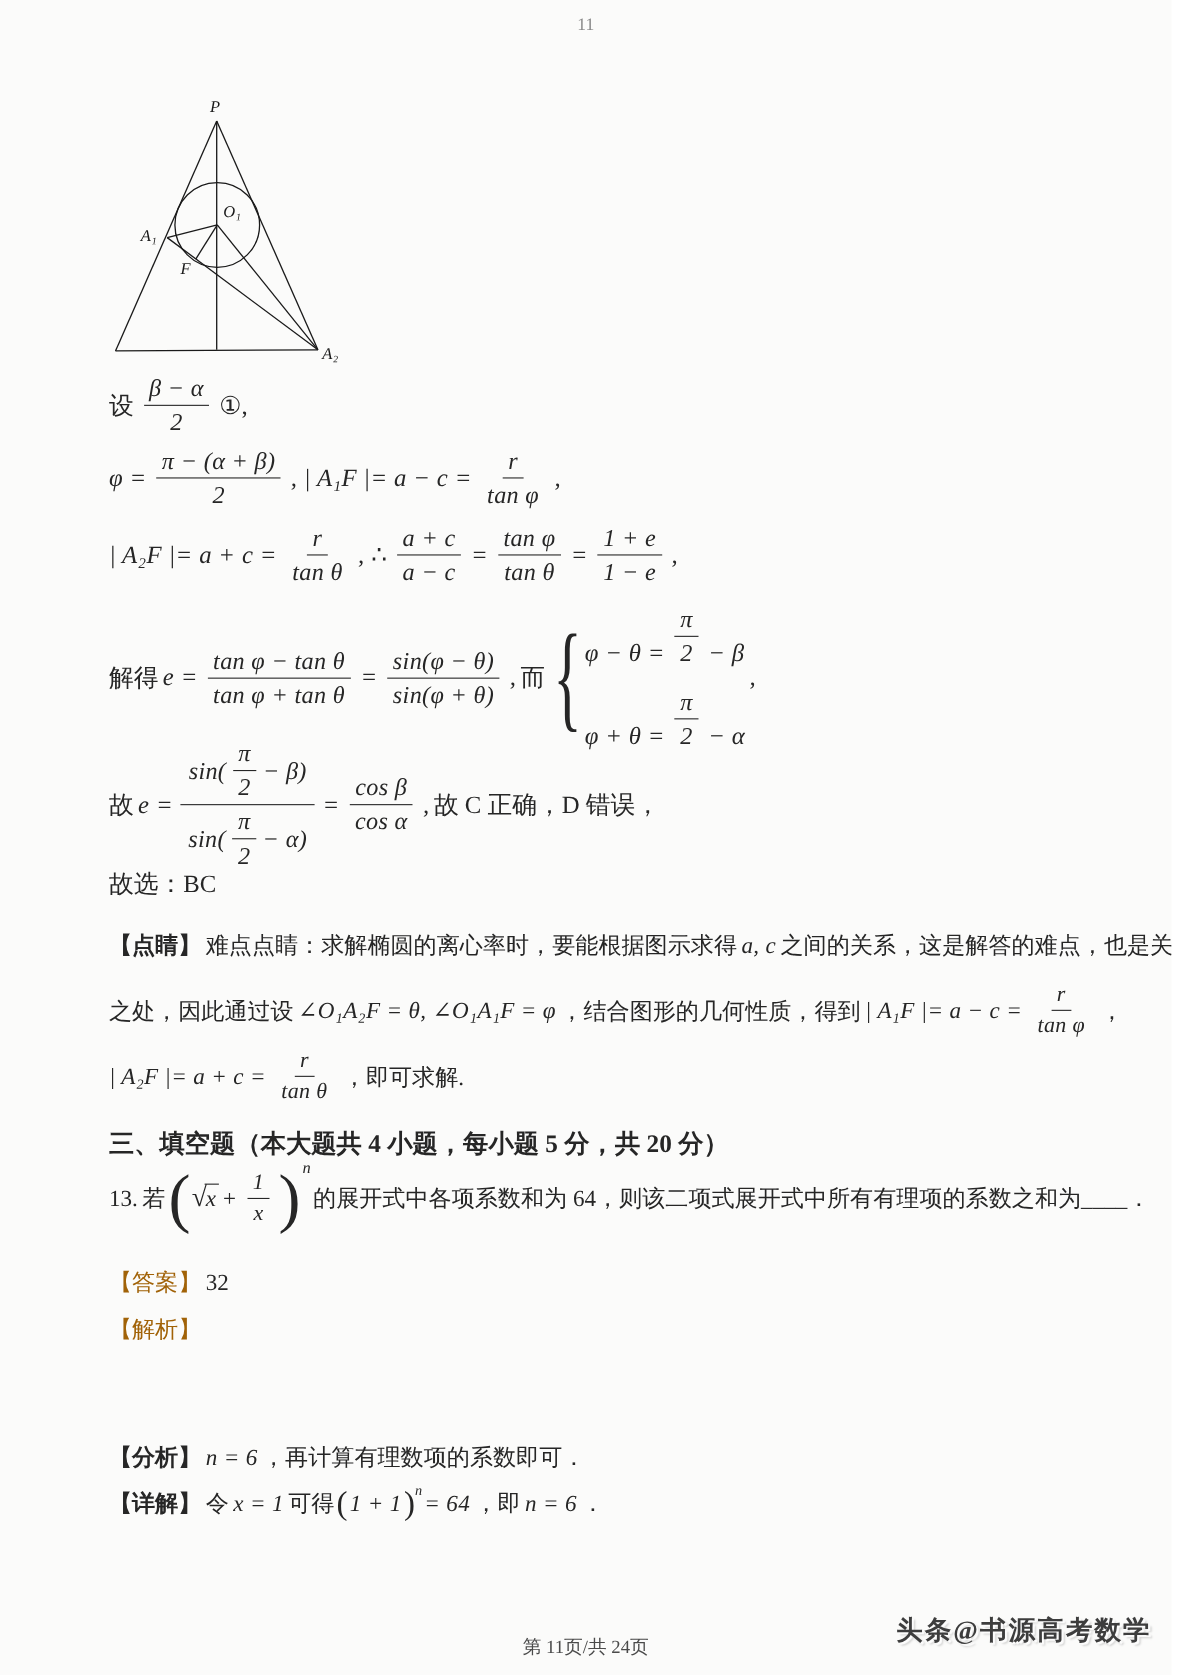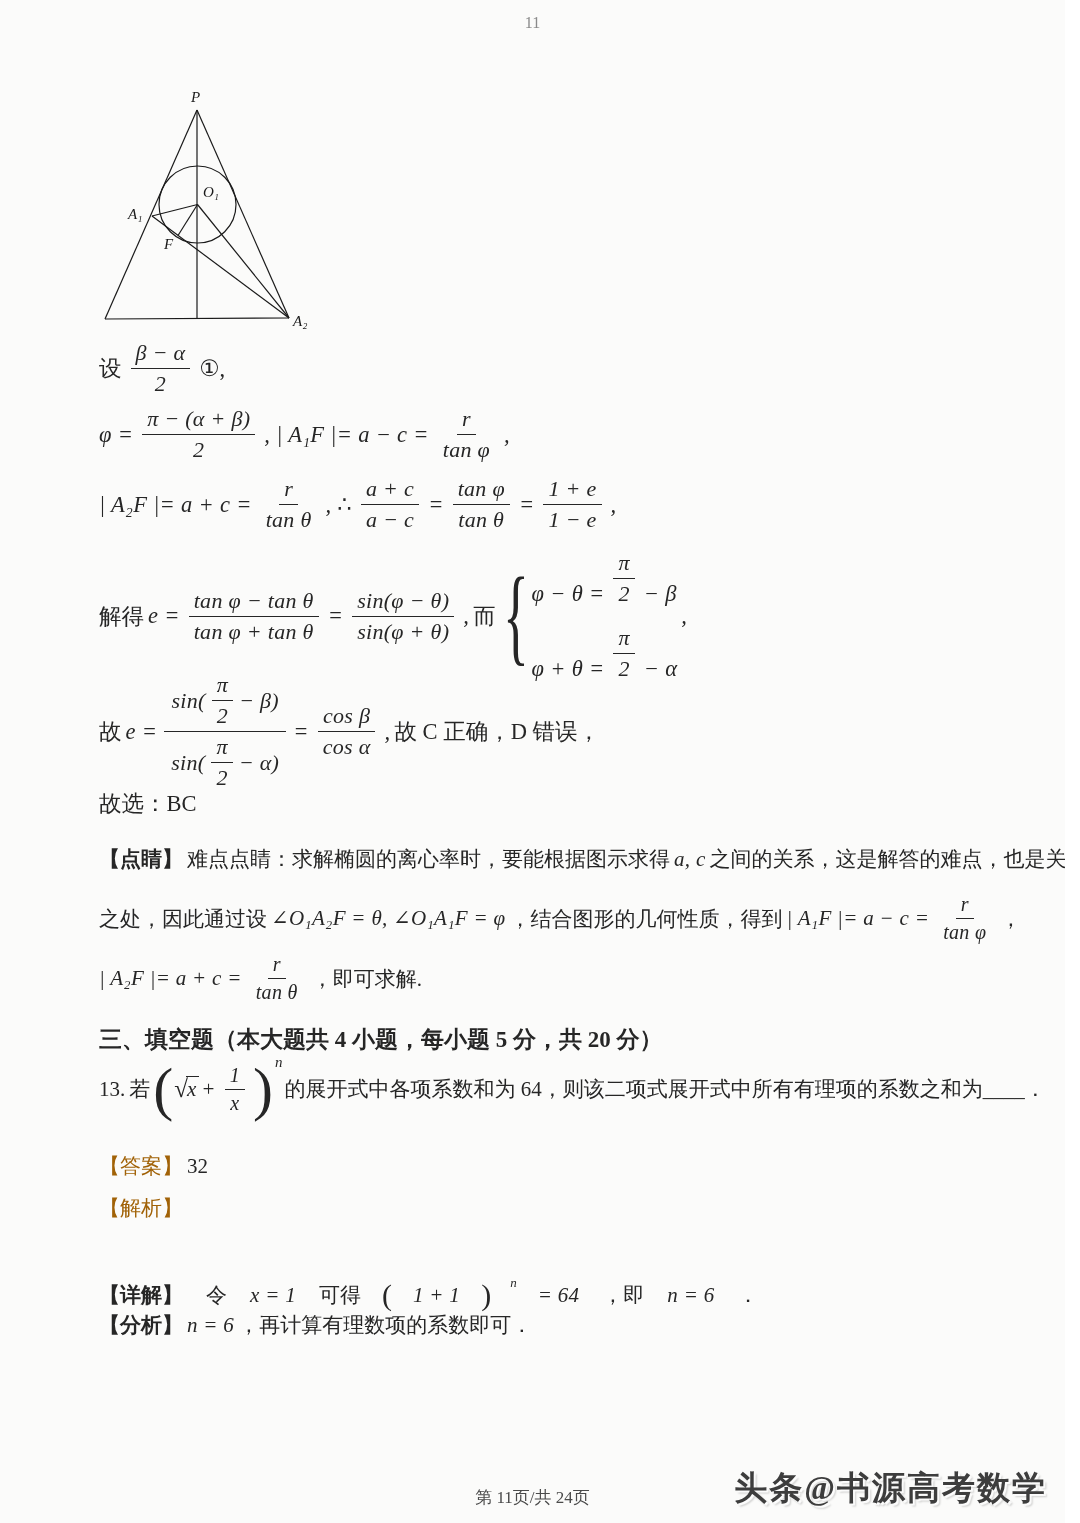--- a/index.html
+++ b/index.html
@@ -26,21 +26,21 @@
   .exp2{font-size:13px;font-style:italic;position:relative;top:-12px;}
   .sqrt-sym{font-style:normal;font-size:25px;margin-right:-2px;}
   .sqrt-arg{font-style:italic;border-top:1.4px solid #262626;padding:0 3px 0 1px;}
   .accent{color:#a16207;font-style:normal;margin:0 2px;}
   .pageno{position:absolute;top:14px;left:0;width:100%;text-align:center;
         font-size:16px;color:#8a8a8a;}
   .fig{position:absolute;left:95px;top:85px;}
   .fig text{font-size:15px;font-style:italic;fill:#1a1a1a;}
   .footer{position:absolute;top:1486px;left:0;width:100%;text-align:center;
         font-size:17px;color:#4a4a4a;}
-  .watermark{position:absolute;top:1466px;right:18px;font-size:33px;font-weight:bold;
+  .watermark{position:absolute;top:1466px;right:18px;font-size:24px;font-weight:bold;
         color:#3d3d3d;letter-spacing:2px;
         text-shadow:2px 2px 1px rgba(255,255,255,0.95),3px 3px 2px rgba(0,0,0,0.18);margin-left:34px;}
 </style>
 </head>
 <body>
 
 <div class="page">
 
   <div class="pageno">11</div>
 
@@ -238,21 +238,21 @@
   <div class="line" style="top:1194px;font-size:21px;">
     <span class="accent">【解析】</span>
   </div>
 
   <div class="line" style="top:1311px;font-size:21px;">
     <span class="cn bold">【分析】</span>
     <span class="m">n = 6</span>
     <span class="cn">，再计算有理数项的系数即可．</span>
   </div>
 
-  <div class="line" style="top:1280px;font-size:21px;gap:19px;">
+  <div class="line" style="top:1352px;font-size:21px;">
     <span class="cn bold">【详解】</span>
     <span class="cn">令</span>
     <span class="m">x = 1</span>
     <span class="cn">可得</span>
     <span class="midp">(</span>
     <span class="m">1 + 1</span>
     <span class="midp">)</span>
     <span class="exp2">n</span>
     <span class="m">= 64</span>
     <span class="cn">，即</span>

